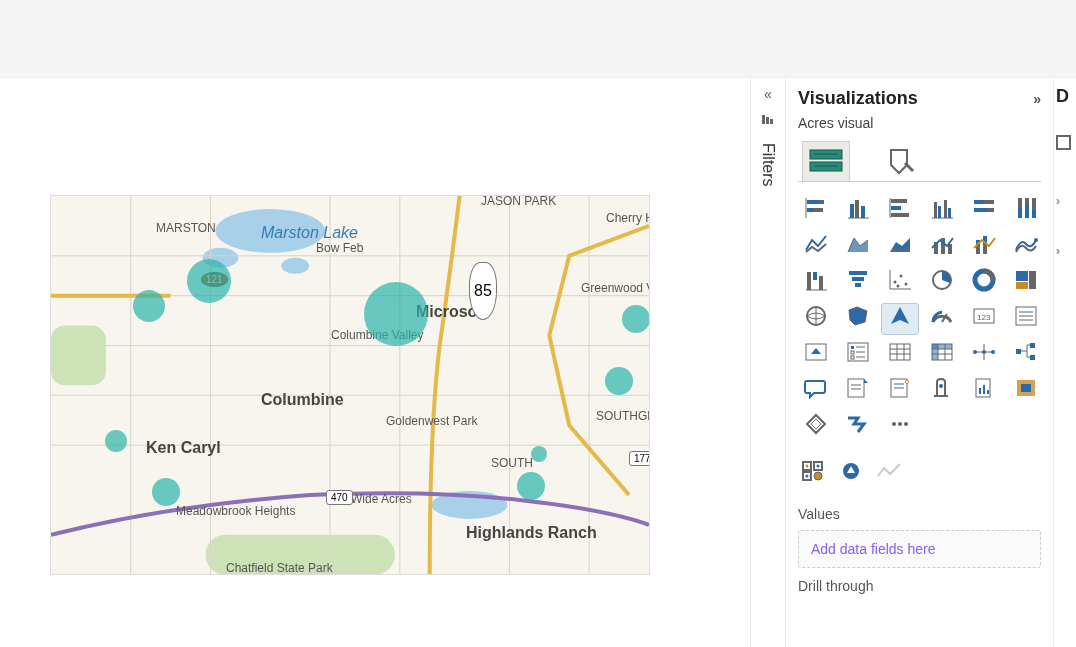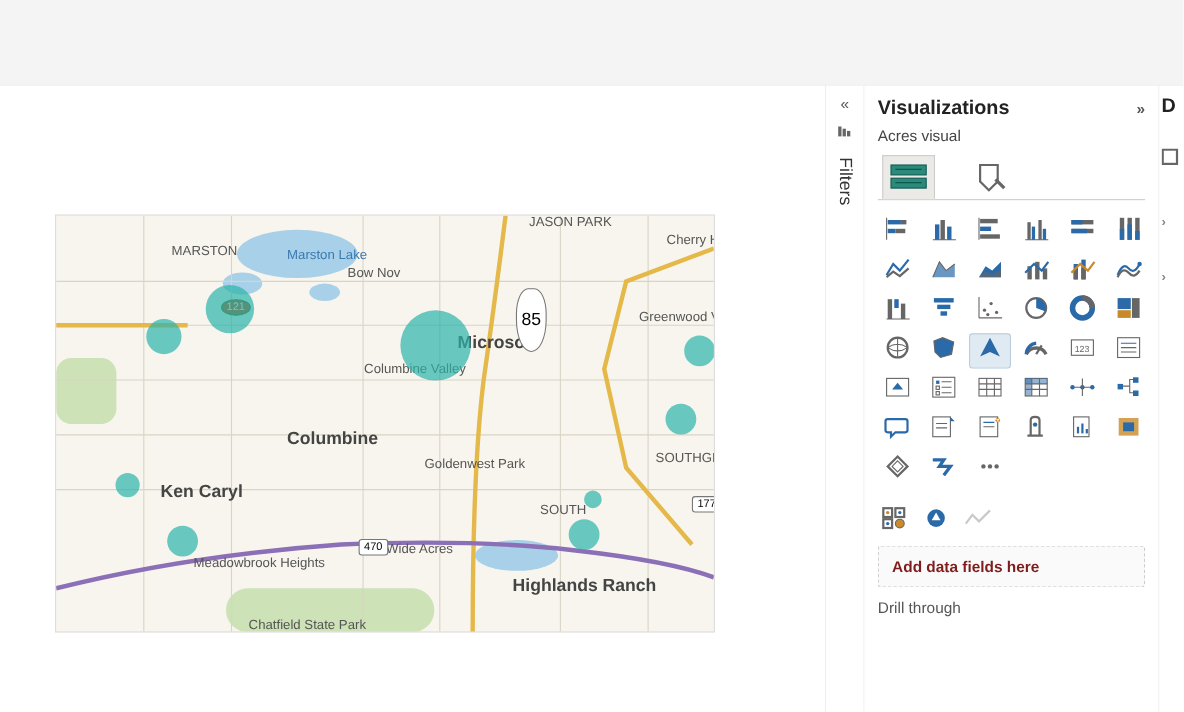--- a/index.html
+++ b/index.html
@@ -38,21 +38,21 @@
   .viz-tabs { display:flex; gap:28px; padding:4px 4px 0 4px; border-bottom:1px solid #ccc; }
   .viz-tab { width:48px; height:40px; display:flex; align-items:center; justify-content:center; cursor:pointer; }
   .viz-tab.active { background:#eceae6; border:1px solid #ccc; border-bottom:1px solid #eceae6; margin-bottom:-1px;}
   .viz-grid { display:grid; grid-template-columns: repeat(6, 36px); gap:6px 6px; padding:14px 0 10px 0;}
   .viz-item { width:36px; height:30px; display:flex; align-items:flex-start; justify-content:center; cursor:pointer; border-radius:2px;}
   .viz-item svg { width:26px; height:24px; }
   .viz-item.selected { background:#e0eaf3; outline:1px solid #b5c9da;}
   .viz-mini-row { display:flex; gap:8px; padding:6px 0 12px 0; }
   .viz-mini { width:30px; height:26px; display:flex; align-items:center; justify-content:center; cursor:pointer;}
   .section-label { font-size:14px; color:#555; padding:10px 0 8px 0; }
-  .drop-well { border:1px dashed #ccc; background:#fafafa; color:#7f1d1d; font-size:14px; padding:10px 12px; border-radius:3px;font-weight:bold;}
+  .drop-well { border:1px dashed #ccc; background:#fafafa; color:#8b5cf6; font-size:14px; padding:10px 12px; border-radius:3px;}
   .chevron { color:#555; font-size:14px;}
 
   
   .data-pane-sliver { width:22px; background:#fff; padding:8px 2px; font-size:18px; font-weight:600; color:#222; position:relative;}
   .data-pane-sliver .sliver-item { color:#888; font-size:12px; margin-top:28px; }
   .ic-grey { stroke:#666; fill:none; stroke-width:2; }
 </style>
 </head>
 <body>
 
@@ -89,22 +89,22 @@
 
         <path class="road-major" d="M 410 0 Q 400 80 390 150 Q 380 230 380 380"></path>
         <path class="road-major" d="M 600 30 L 520 60 L 500 140 L 520 230 L 580 300"></path>
         <path class="road-major" d="M 0 100 L 120 100"></path>
 
         <path class="road-highway" d="M 0 340 Q 120 310 260 300 Q 380 295 470 305 Q 560 315 600 330"></path>
       </svg>
 
       <div id="map-labels">
           <div class="map-label" style="left: 105px; top: 25px;">MARSTON</div>
-          <div class="map-label" style="left: 210px; top: 28px; color: rgb(58, 122, 176); font-size: 12px;">Marston Lake</div>
-          <div class="map-label" style="left: 265px; top: 45px;">Bow Nov</div>
+          <div class="map-label" style="left: 210px; top: 28px; color: rgb(58, 122, 176); font-style: italic; font-size: 16px;">Marston Lake</div>
+          <div class="map-label" style="left: 265px; top: 45px;">Bow Feb</div>
           <div class="map-label" style="left: 430px; top: -2px;">JASON PARK</div>
           <div class="map-label" style="left: 555px; top: 15px;">Cherry Hills Village</div>
           <div class="map-label big" style="left: 365px; top: 107px;">Microsoft</div>
           <div class="map-label" style="left: 280px; top: 132px;">Columbine Valley</div>
           <div class="map-label" style="left: 530px; top: 85px;">Greenwood Village</div>
           <div class="map-label big" style="left: 210px; top: 195px;">Columbine</div>
           <div class="map-label" style="left: 335px; top: 218px;">Goldenwest Park</div>
           <div class="map-label" style="left: 545px; top: 213px;">SOUTHGLENN</div>
           <div class="map-label big" style="left: 95px; top: 243px;">Ken Caryl</div>
           <div class="map-label" style="left: 440px; top: 260px;">SOUTH</div>
@@ -484,20 +484,21 @@
             <path d="M11 6 L15 13 L7 13 Z" fill="#fff"></path>
           </svg>
       </div>
       <div class="viz-mini" style="opacity:0.35">
         <svg width="26" height="18" viewBox="0 0 26 18">
             <path d="M2 14 L8 6 L14 12 L24 2" class="ic-grey"></path>
           </svg>
       </div>
     </div>
 
+    <div class="section-label">Values</div>
     <div class="drop-well">Add data fields here</div>
 
     <div class="section-label">Drill through</div>
   </div>
 
   <div class="data-pane-sliver">
     <span>D</span>
     <div class="sliver-item">
       <svg width="16" height="16" viewBox="0 0 16 16">
           <rect x="1" y="1" width="13" height="13" class="ic-grey"></rect>

